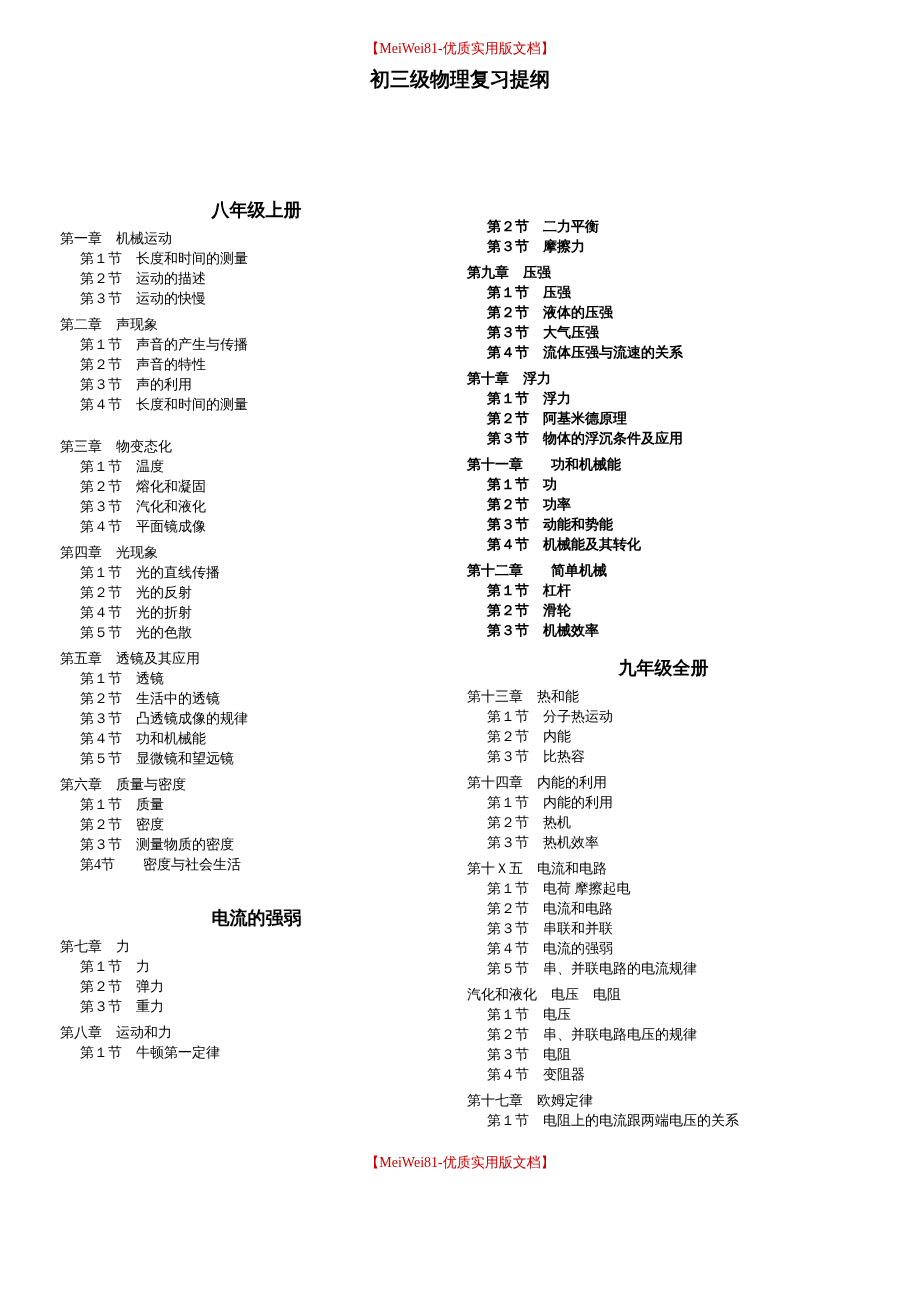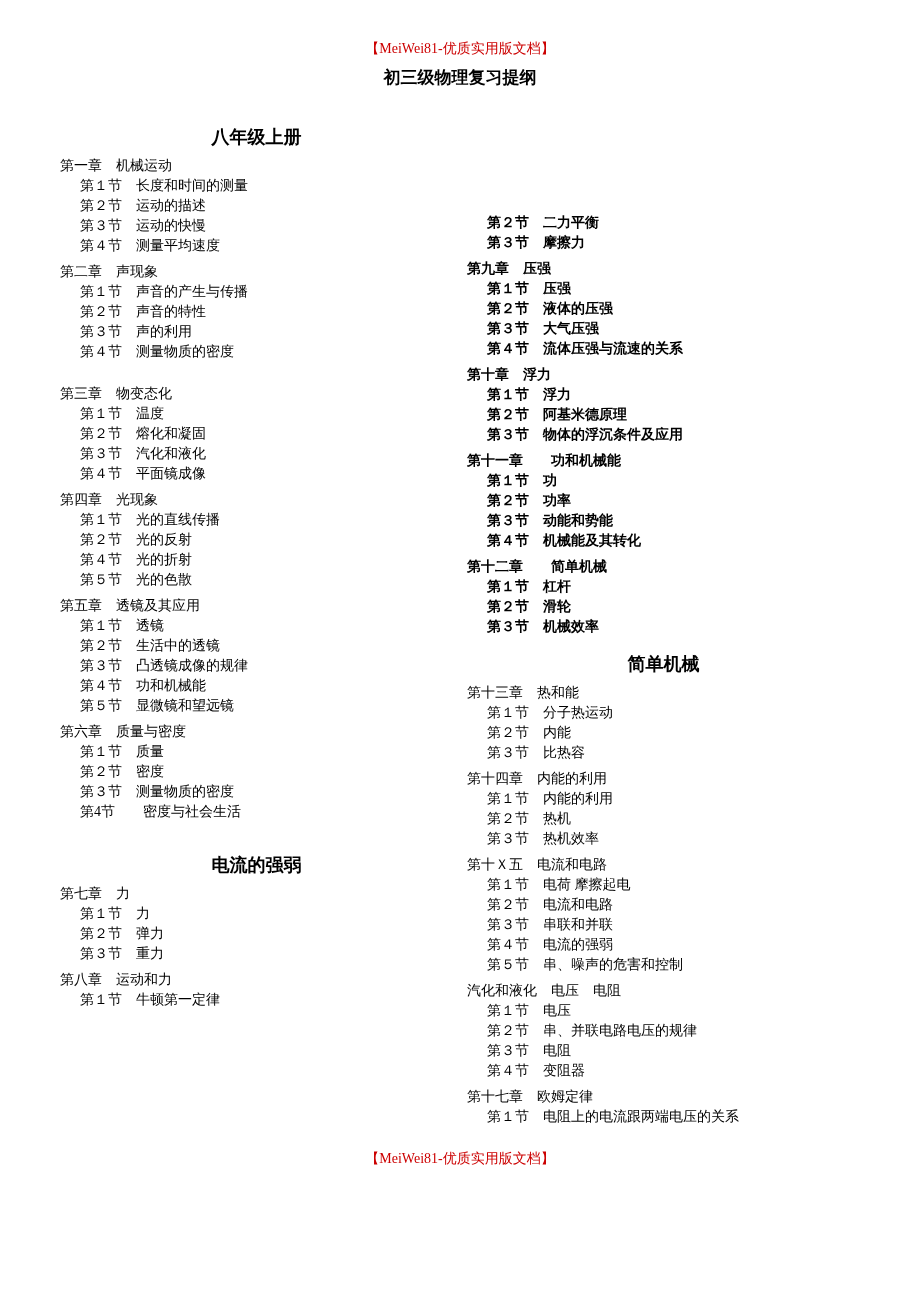--- a/index.html
+++ b/index.html
@@ -17,27 +17,28 @@
       padding: 40px 60px;
     }
     .watermark-top {
       text-align: center;
       color: #cc0000;
       font-size: 14px;
       margin-bottom: 8px;
     }
     .main-title {
       text-align: center;
-      font-size: 17px;
+      font-size: 20px;
       font-weight: bold;
       margin-bottom: 20px;
     }
     .content-wrapper {
       display: flex;
       gap: 14px;
+      align-items: center;
     }
     .col-left {
       flex: 1;
     }
     .col-right {
       flex: 1;
     }
     .section-title {
       text-align: center;
       font-size: 18px;
@@ -77,29 +78,28 @@
   <div class="col-left">
 
     <div>
       <div class="section-title">八年级上册</div>
 
       <div class="chapter">
         <div class="chapter-title">第一章　机械运动</div>
         <div class="section-item">第１节　长度和时间的测量</div>
         <div class="section-item">第２节　运动的描述</div>
         <div class="section-item">第３节　运动的快慢</div>
-        <div class="section-item">第４节　测量平均速度</div>
       </div>
 
       <div class="chapter">
         <div class="chapter-title">第二章　声现象</div>
         <div class="section-item">第１节　声音的产生与传播</div>
         <div class="section-item">第２节　声音的特性</div>
         <div class="section-item">第３节　声的利用</div>
-        <div class="section-item">第４节　测量物质的密度</div>
+        <div class="section-item">第４节　长度和时间的测量</div>
       </div>
 
       <div class="spacer"></div>
 
       <div class="chapter">
         <div class="chapter-title">第三章　物变态化</div>
         <div class="section-item">第１节　温度</div>
         <div class="section-item">第２节　熔化和凝固</div>
         <div class="section-item">第３节　汽化和液化</div>
         <div class="section-item">第４节　平面镜成像</div>
@@ -181,21 +181,21 @@
 
       <div class="chapter">
         <div class="chapter-title">第十二章　　简单机械</div>
         <div class="section-item">第１节　杠杆</div>
         <div class="section-item">第２节　滑轮</div>
         <div class="section-item">第３节　机械效率</div>
       </div>
     </div>
 
     <div>
-      <div class="section-title">简单机械</div>
+      <div class="section-title">九年级全册</div>
 
       <div class="chapter">
         <div class="chapter-title">第十三章　热和能</div>
         <div class="section-item">第１节　分子热运动</div>
         <div class="section-item">第２节　内能</div>
         <div class="section-item">第３节　比热容</div>
       </div>
 
       <div class="chapter">
         <div class="chapter-title">第十四章　内能的利用</div>
@@ -203,21 +203,21 @@
         <div class="section-item">第２节　热机</div>
         <div class="section-item">第３节　热机效率</div>
       </div>
 
       <div class="chapter">
         <div class="chapter-title">第十Ｘ五　电流和电路</div>
         <div class="section-item">第１节　电荷 摩擦起电</div>
         <div class="section-item">第２节　电流和电路</div>
         <div class="section-item">第３节　串联和并联</div>
         <div class="section-item">第４节　电流的强弱</div>
-        <div class="section-item">第５节　串、噪声的危害和控制</div>
+        <div class="section-item">第５节　串、并联电路的电流规律</div>
       </div>
 
       <div class="chapter">
         <div class="chapter-title">汽化和液化　电压　电阻</div>
         <div class="section-item">第１节　电压</div>
         <div class="section-item">第２节　串、并联电路电压的规律</div>
         <div class="section-item">第３节　电阻</div>
         <div class="section-item">第４节　变阻器</div>
       </div>
 

